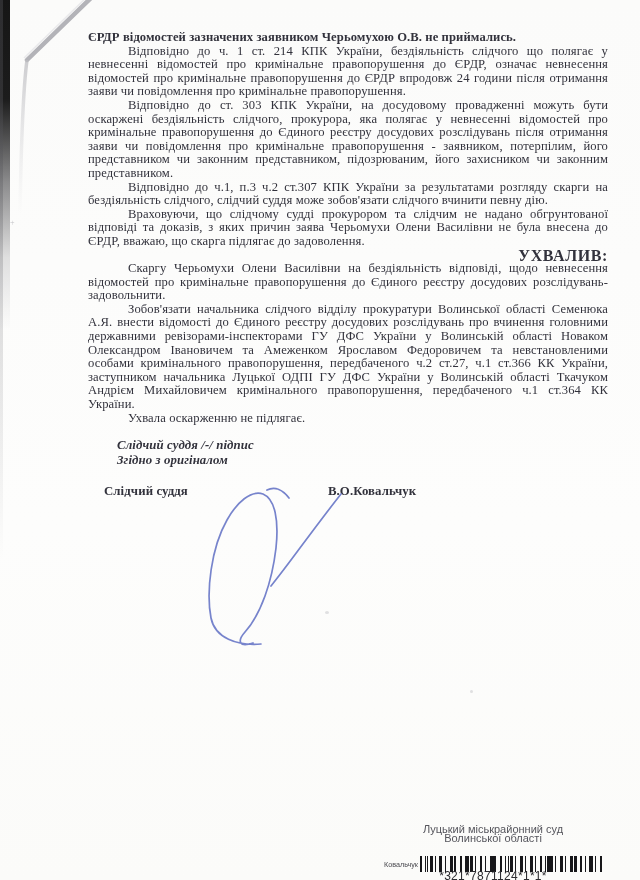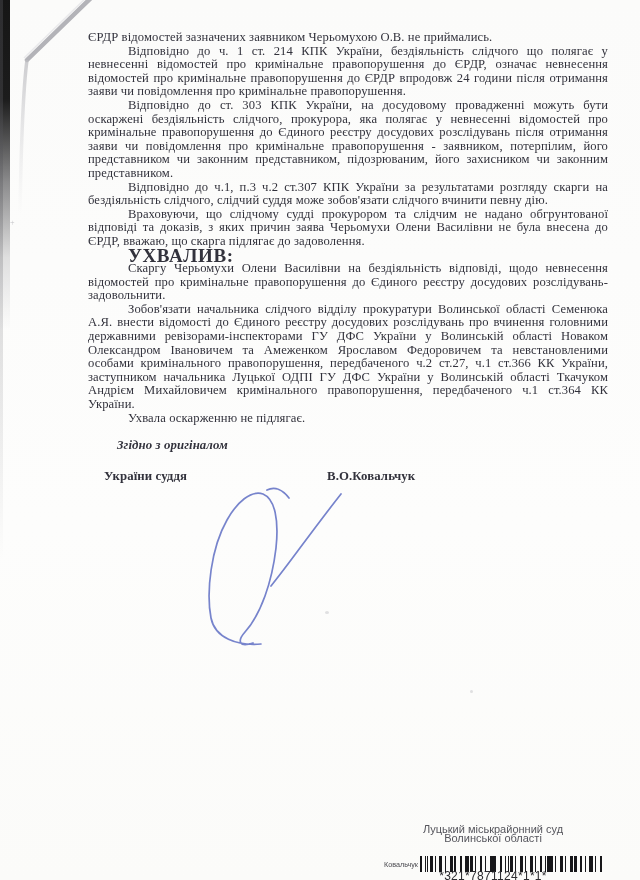--- a/index.html
+++ b/index.html
@@ -29,23 +29,23 @@
   .speck.plus{border-radius:0;background:transparent;color:#b5b5ba;font-size:8px;line-height:8px;opacity:.8;}
 
   
   .content{
     position:absolute;left:88px;top:31px;width:520px;
     font-size:12.6px;line-height:13.6px;
     text-align:justify;
     letter-spacing:.1px;
   }
   .content p{margin:0;text-indent:40px;}
-  .content p.no-indent{text-indent:0;}
+  .content p.no-indent{text-indent:0;font-weight:bold;}
   .ruling-heading{
-    text-align:left;font-weight:bold;font-size:19px;
+    text-align:right;font-weight:bold;font-size:16px;
     letter-spacing:.6px;margin:13px 0 5px 0;text-indent:0;
   }
   .certification{
     margin-top:13px;margin-left:29px;
     font-weight:bold;font-style:italic;font-size:12.8px;line-height:15px;
     text-align:left;
   }
   .sign-row{
     margin-top:17px;display:flex;align-items:baseline;
     font-weight:bold;font-size:12.8px;text-align:left;
@@ -109,25 +109,26 @@
     <p class="ruling-heading">УХВАЛИВ:</p>
 
     <div>
 
     <p>Скаргу Черьомухи Олени Василівни на бездіяльність відповіді, щодо невнесення відомостей про кримінальне правопорушення до Єдиного реєстру досудових розслідувань- задовольнити.</p>
         <p>Зобов'язати начальника слідчого відділу прокуратури Волинської області  Семенюка А.Я. внести відомості  до  Єдиного реєстру  досудових розслідувань   про вчинення  головними державними ревізорами-інспекторами ГУ  ДФС  України у Волинській області  Новаком Олександром Івановичем та Амеженком Ярославом Федоровичем та невстановленими особами кримінального правопорушення, передбаченого ч.2 ст.27,  ч.1 ст.366 КК України, заступником начальника Луцької ОДПІ ГУ  ДФС  України у Волинській області  Ткачуком Андрієм Михайловичем кримінального правопорушення, передбаченого  ч.1 ст.364 КК України.</p>
         <p>Ухвала оскарженню не підлягає.</p>
       </div>
 
     <div class="certification">
+      <div>Слідчий суддя /-/ підпис</div>
       <div>Згідно з оригіналом</div>
     </div>
 
     <div class="sign-row">
-      <span class="sign-role">України суддя</span>
+      <span class="sign-role">Слідчий суддя</span>
       <span class="sign-name">В.О.Ковальчук</span>
     </div>
   </div>
 
   <svg class="signature-svg" width="160" height="170" viewBox="0 0 160 170">
     <g stroke="#6b79c8" stroke-width="1.7" fill="none" stroke-linecap="round" opacity="0.92">
       <path d="M 68 158 C 44 160, 22 152, 18 132 C 13 106, 18 62, 34 34 C 44 16, 58 4, 70 8 C 82 13, 86 34, 83 62 C 79 96, 68 128, 52 146 C 44 155, 46 162, 60 157"></path>
       <path d="M 78 100 C 96 78, 118 46, 148 8"></path>
       <path d="M 96 12 C 90 4, 82 0, 74 4"></path>
     </g>

